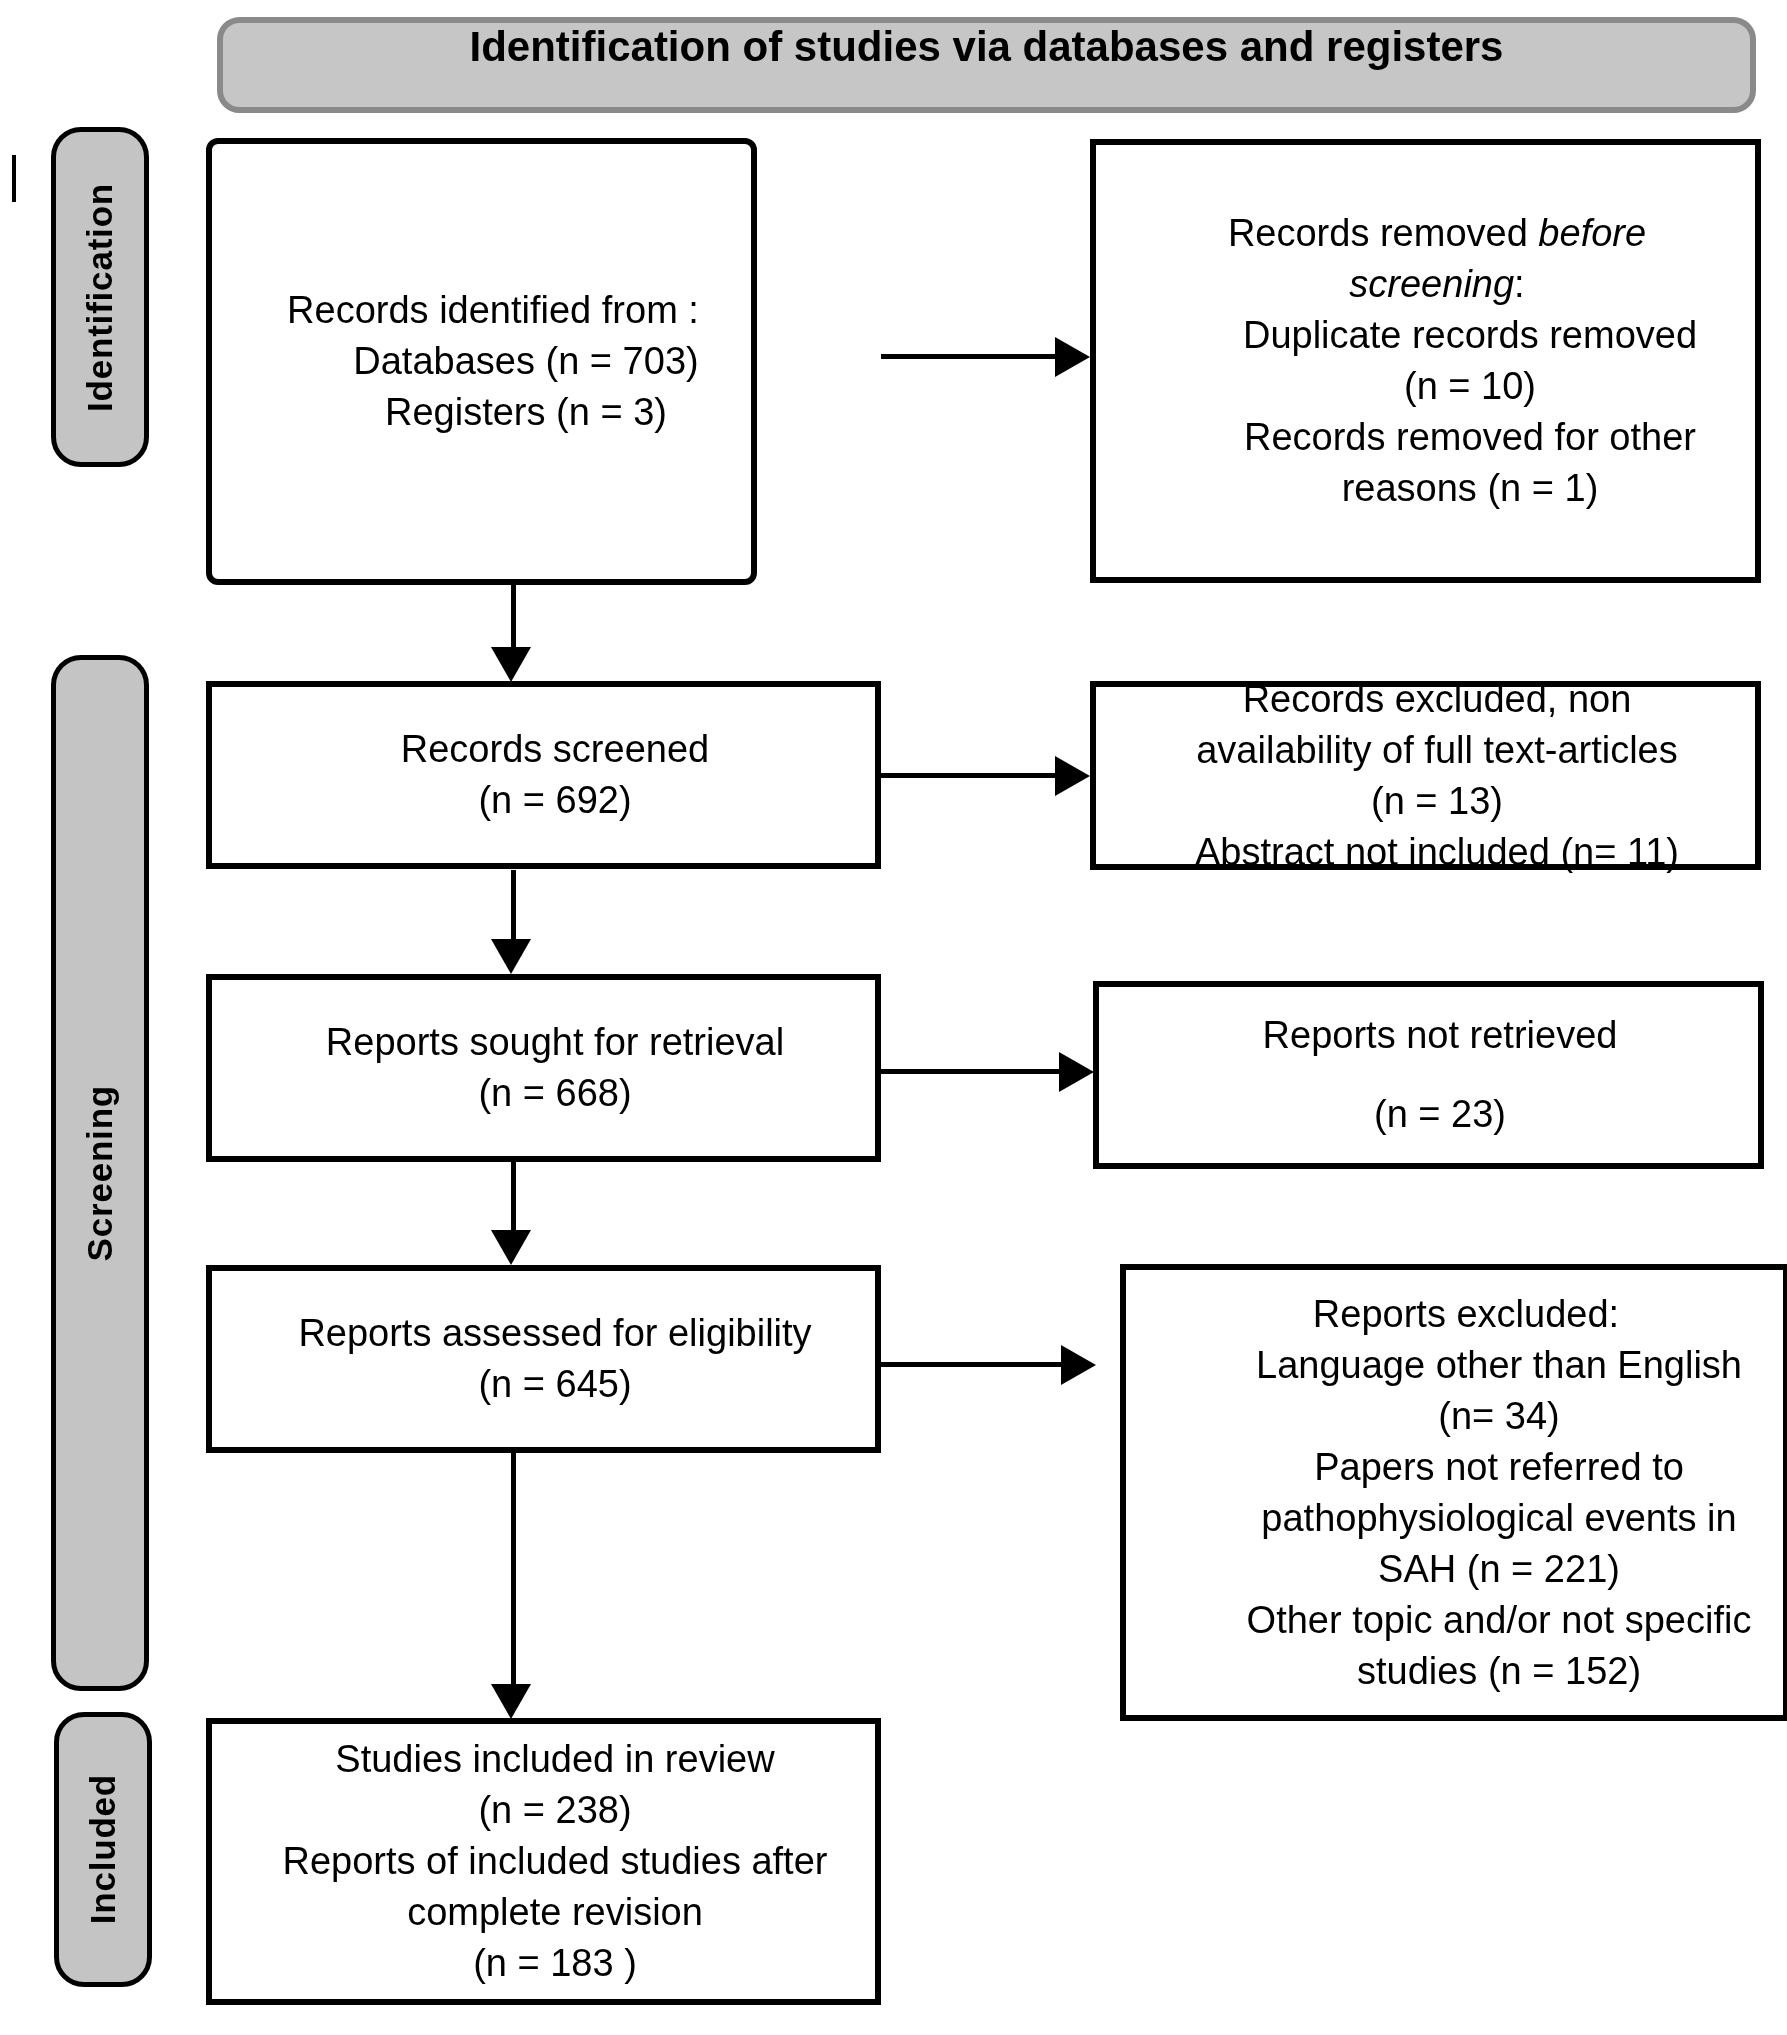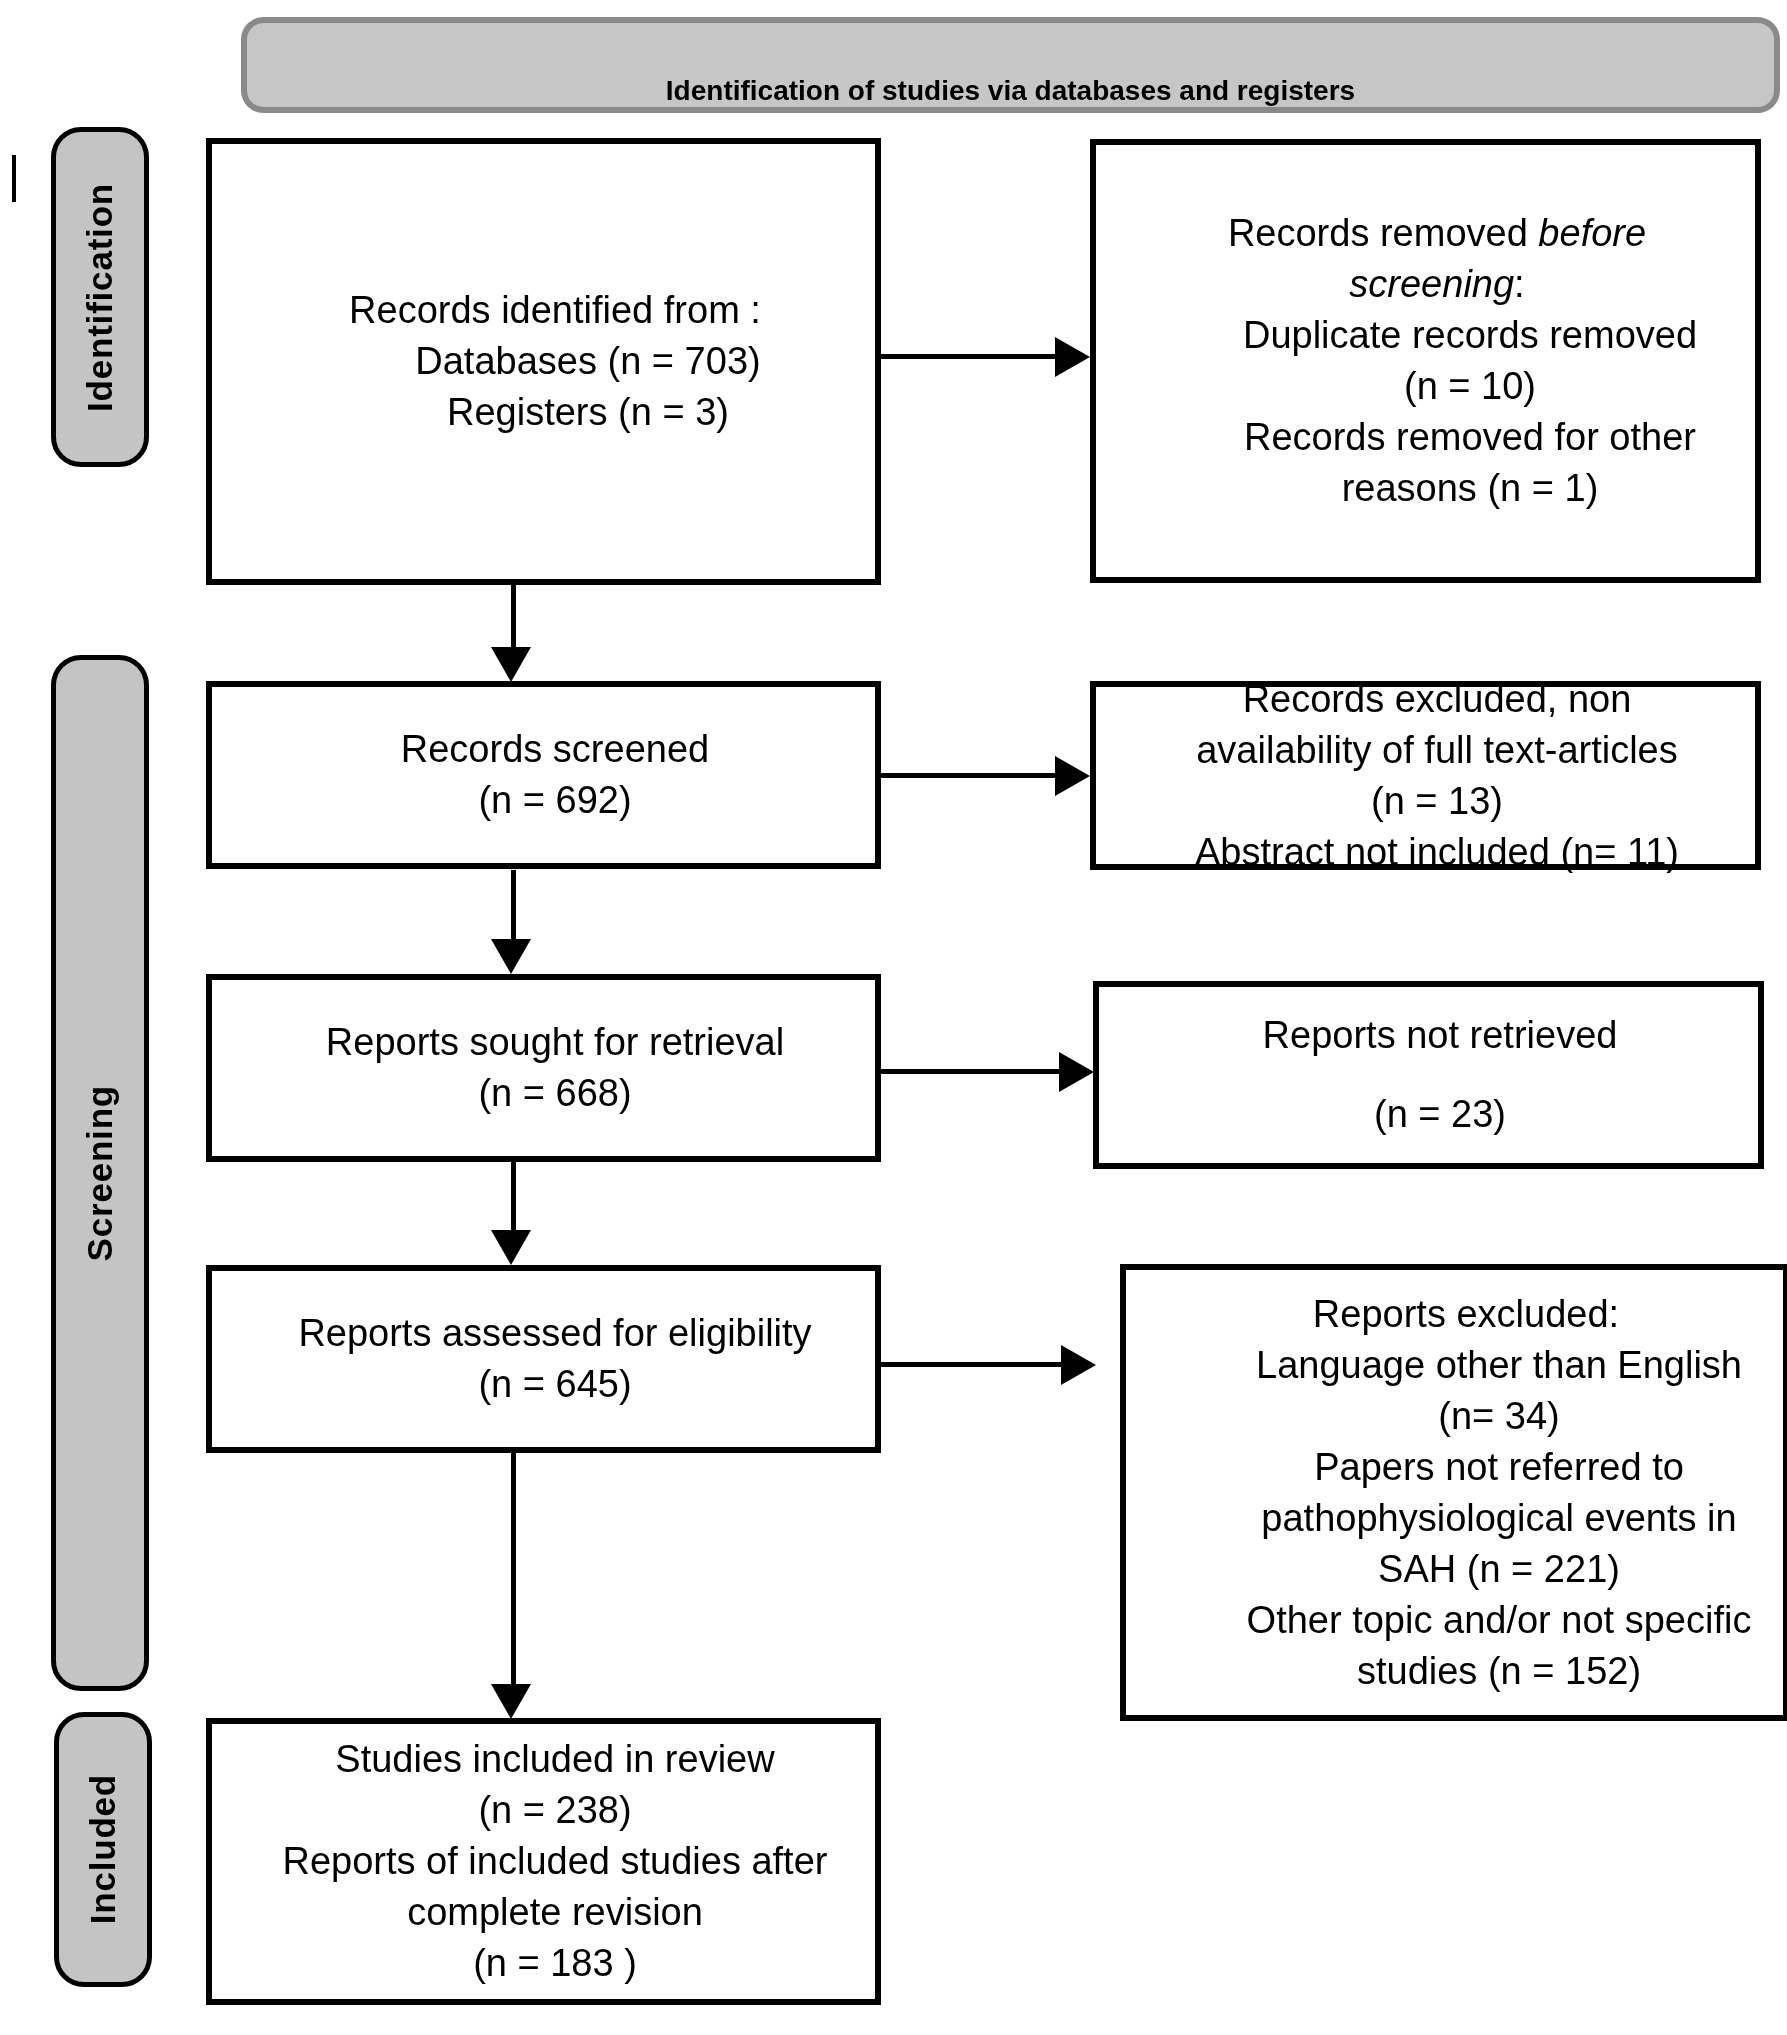--- a/index.html
+++ b/index.html
@@ -4,22 +4,22 @@
 <style>
   html,body{margin:0;padding:0;background:#ffffff;}
   .canvas{
     position:relative;width:1788px;height:2035px;background:#ffffff;
     font-family:"Liberation Sans","DejaVu Sans",sans-serif;color:#000;overflow:hidden;
   }
   
   .banner{
     position:absolute;left:217px;top:16.6px;width:1539px;height:96px;
     background:#c6c6c6;border:6px solid #8a8a8a;border-radius:22.6px;
-    display:flex;align-items:flex-end;justify-content:center;box-sizing:border-box;
-    font-weight:bold;font-size:28px;margin-left:24px;
+    display:flex;align-items:flex-start;justify-content:center;box-sizing:border-box;
+    font-weight:bold;font-size:42px;
   }
   .stage{
     position:absolute;background:#c4c4c4;border:5.3px solid #000;border-radius:30px;
     display:flex;align-items:center;justify-content:center;box-sizing:border-box;
   }
   .stage span{
     writing-mode:vertical-rl;transform:rotate(180deg);
     font-weight:bold;font-size:35px;letter-spacing:0.8px;white-space:nowrap;
   }
   .stage-identification{left:51px;top:127px;width:98px;height:340px;}
@@ -27,21 +27,21 @@
   .stage-included{left:54px;top:1712px;width:98px;height:275px;}
   
   .fbox{
     position:absolute;background:#fff;border:6px solid #000;box-sizing:border-box;
     display:flex;flex-direction:column;justify-content:center;
     padding:7.5px 15px 7.5px 38px;font-size:38px;line-height:51px;
   }
   .line{white-space:nowrap;text-align:center;}
   .indent{padding-left:66px;}
   .it{font-style:italic;}
-  .box-records-identified{left:206px;top:138px;width:675px;height:447px;}
+  .box-records-identified{left:206px;top:138px;width:551px;height:447px;border-radius:12px;}
   .box-records-screened{left:206px;top:681px;width:675px;height:188px;}
   .box-reports-sought{left:206px;top:974px;width:675px;height:188px;}
   .box-reports-assessed{left:206px;top:1265px;width:675px;height:188px;}
   .box-studies-included{left:206px;top:1718px;width:675px;height:287px;}
   .box-records-removed{left:1090px;top:139px;width:671px;height:444px;}
   .box-records-excluded{left:1090px;top:681px;width:671px;height:189px;}
   .box-reports-not-retrieved{left:1093px;top:981px;width:671px;height:188px;gap:28px;}
   .box-reports-excluded{left:1096px;top:1264px;width:669px;height:457px;margin-left:24px;}
   
   .vline{position:absolute;width:4.5px;background:#000;}

